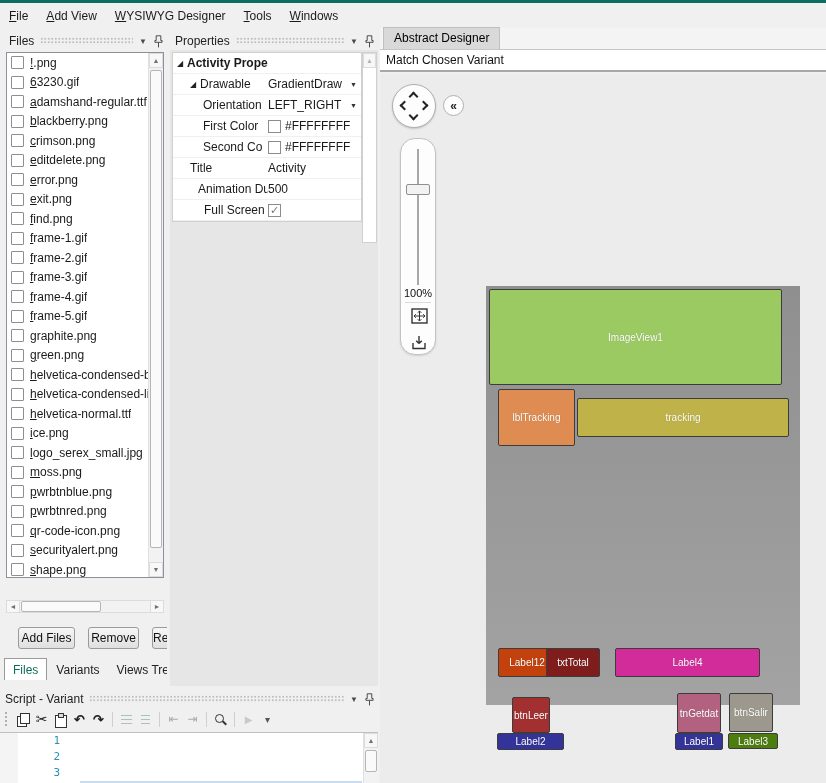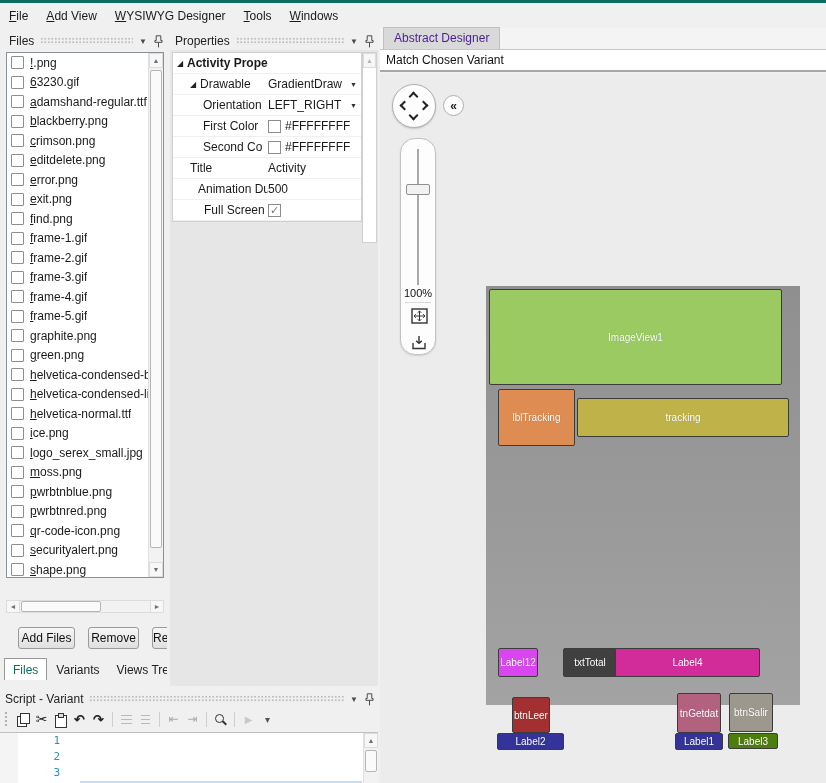--- a/index.html
+++ b/index.html
@@ -57,21 +57,21 @@
   .dd { position:absolute; right:4px; font-size:7px; color:#333; }
   .swatch { width:13px; height:13px; border:1px solid #8b8b8b; background:#fff; margin-right:4px; flex:0 0 13px; }
   .pcb { width:13px; height:13px; border:1px solid #8b8b8b; background:#fff; display:flex; align-items:center; justify-content:center; }
   .chk { font-size:11px; color:#777; line-height:11px; }
   .grid-sb { position:absolute; left:192px; top:20px; width:15px; height:191px; background:#fff; border:1px solid #d0d0d0; }
   .grid-sb .sb-btn { color:#b5b5b5; }
 
   
   .designer { position:absolute; left:380px; top:28px; width:446px; height:755px; }
   .tabstrip { height:22px; background:#f4f4f4; border-bottom:1px solid #c6c6c6; display:flex; align-items:flex-end; }
-  .designer-tab { margin-left:3px; padding:3px 10px 4px; background:#d9d9d9; border:1px solid #c0c0c0; border-bottom:none; color:#4c1d95; }
+  .designer-tab { margin-left:3px; padding:3px 10px 4px; background:#d9d9d9; border:1px solid #c0c0c0; border-bottom:none; color:#000000; }
   .variantbar { height:22px; background:#fff; border-bottom:2px solid #a8a8a8; display:flex; align-items:center; padding-left:6px; color:#111; }
   .canvas { position:absolute; left:0; top:46px; width:446px; bottom:0; background:#ececec; overflow:hidden; }
   .navpad { position:absolute; left:12px; top:10px; width:44px; height:44px; border-radius:50%; background:#fdfdfd; border:1px solid #b0b0b0; box-shadow:0 1px 2px rgba(0,0,0,.18); }
   .chev { position:absolute; width:7px; height:7px; border-left:2px solid #242424; border-top:2px solid #242424; }
   .chev.up    { left:17px; top:8px;  transform:rotate(45deg); }
   .chev.down  { left:17px; top:27px; transform:rotate(225deg); }
   .chev.left  { left:8px;  top:17px; transform:rotate(-45deg); }
   .chev.right { left:27px; top:17px; transform:rotate(135deg); }
   .collapse-btn { position:absolute; left:63px; top:21px; width:21px; height:21px; border-radius:50%; background:#fdfdfd; border:1px solid #b0b0b0; display:flex; align-items:center; justify-content:center; font-weight:bold; font-size:12px; color:#222; }
   .zoombox { position:absolute; left:20px; top:64px; width:36px; height:217px; background:#fdfdfd; border:1px solid #c2c2c2; border-radius:15px; box-shadow:0 1px 2px rgba(0,0,0,.12); }
@@ -431,22 +431,22 @@
         <svg width="16" height="15" viewBox="0 0 16 15">
             <path d="M2 8v5.5h12V8" fill="none" stroke="#333" stroke-width="1.4"></path>
             <path d="M8 1v7.5M8 8.5L5.2 5.7M8 8.5l2.8-2.8" stroke="#333" stroke-width="1.4" fill="none"></path>
           </svg>
       </button>
     </div>
     <div class="phone"></div>
     <div class="view" style="left: 109px; top: 215px; width: 293px; height: 96px; background: rgb(155, 202, 98);">ImageView1</div>
       <div class="view" style="left: 118px; top: 315px; width: 77px; height: 57px; background: rgb(222, 140, 81);">lblTracking</div>
       <div class="view" style="left: 197px; top: 324px; width: 212px; height: 39px; background: rgb(190, 178, 72);">tracking</div>
-      <div class="view" style="left: 118px; top: 574px; width: 40px; height: 29px; background: #d946ef;">Label12</div>
-      <div class="view" style="left: 183px; top: 574px; width: 54px; height: 29px; background: #404040;">txtTotal</div>
+      <div class="view" style="left: 118px; top: 574px; width: 58px; height: 29px; background: #c2410c;">Label12</div>
+      <div class="view" style="left: 166px; top: 574px; width: 54px; height: 29px; background: #7f1d1d;">txtTotal</div>
       <div class="view" style="left: 235px; top: 574px; width: 145px; height: 29px; background: rgb(210, 44, 155);">Label4</div>
       <div class="view" style="left: 132px; top: 623px; width: 38px; height: 36px; background: rgb(163, 48, 48);">btnLeer</div>
       <div class="view" style="left: 297px; top: 619px; width: 44px; height: 40px; background: rgb(178, 97, 127);">tnGetdat</div>
       <div class="view" style="left: 349px; top: 619px; width: 44px; height: 39px; background: rgb(156, 152, 142);">btnSalir</div>
       <div class="view" style="left: 117px; top: 659px; width: 67px; height: 17px; background: rgb(51, 51, 153);">Label2</div>
       <div class="view" style="left: 295px; top: 659px; width: 48px; height: 17px; background: rgb(51, 51, 153);">Label1</div>
       <div class="view" style="left: 348px; top: 659px; width: 50px; height: 16px; background: #4d7c0f;">Label3</div>
   </div>
 </div>
 

